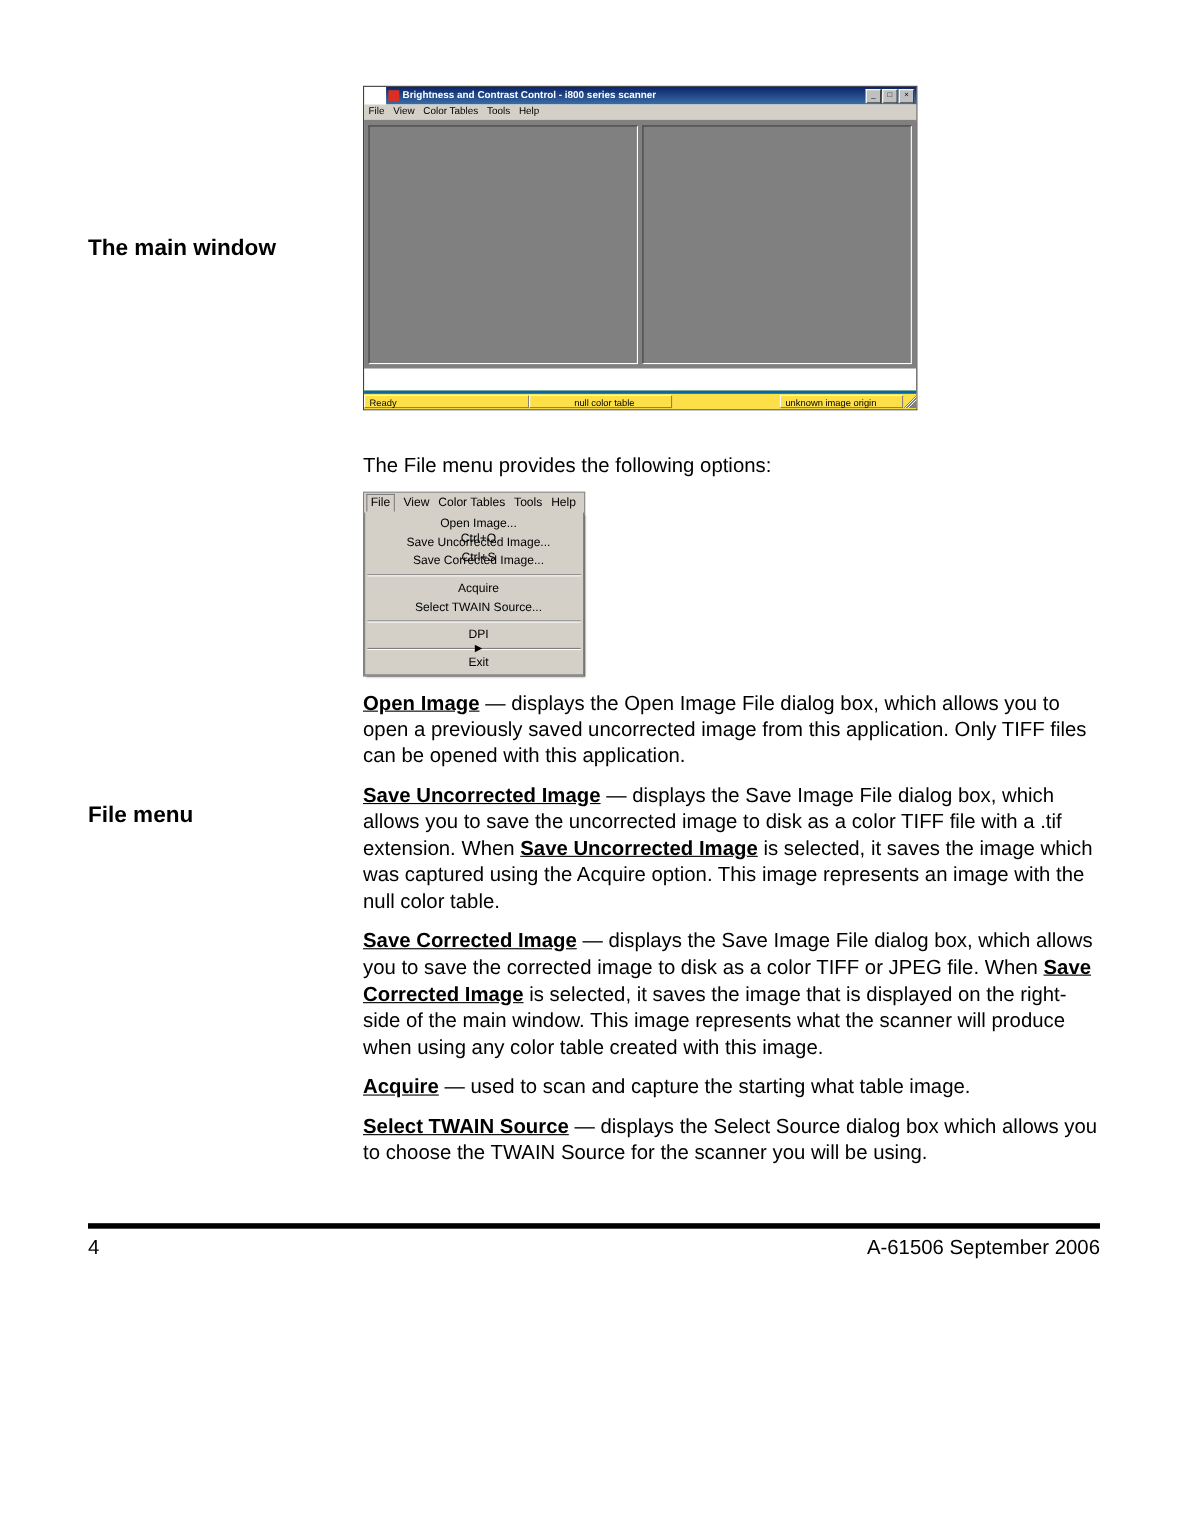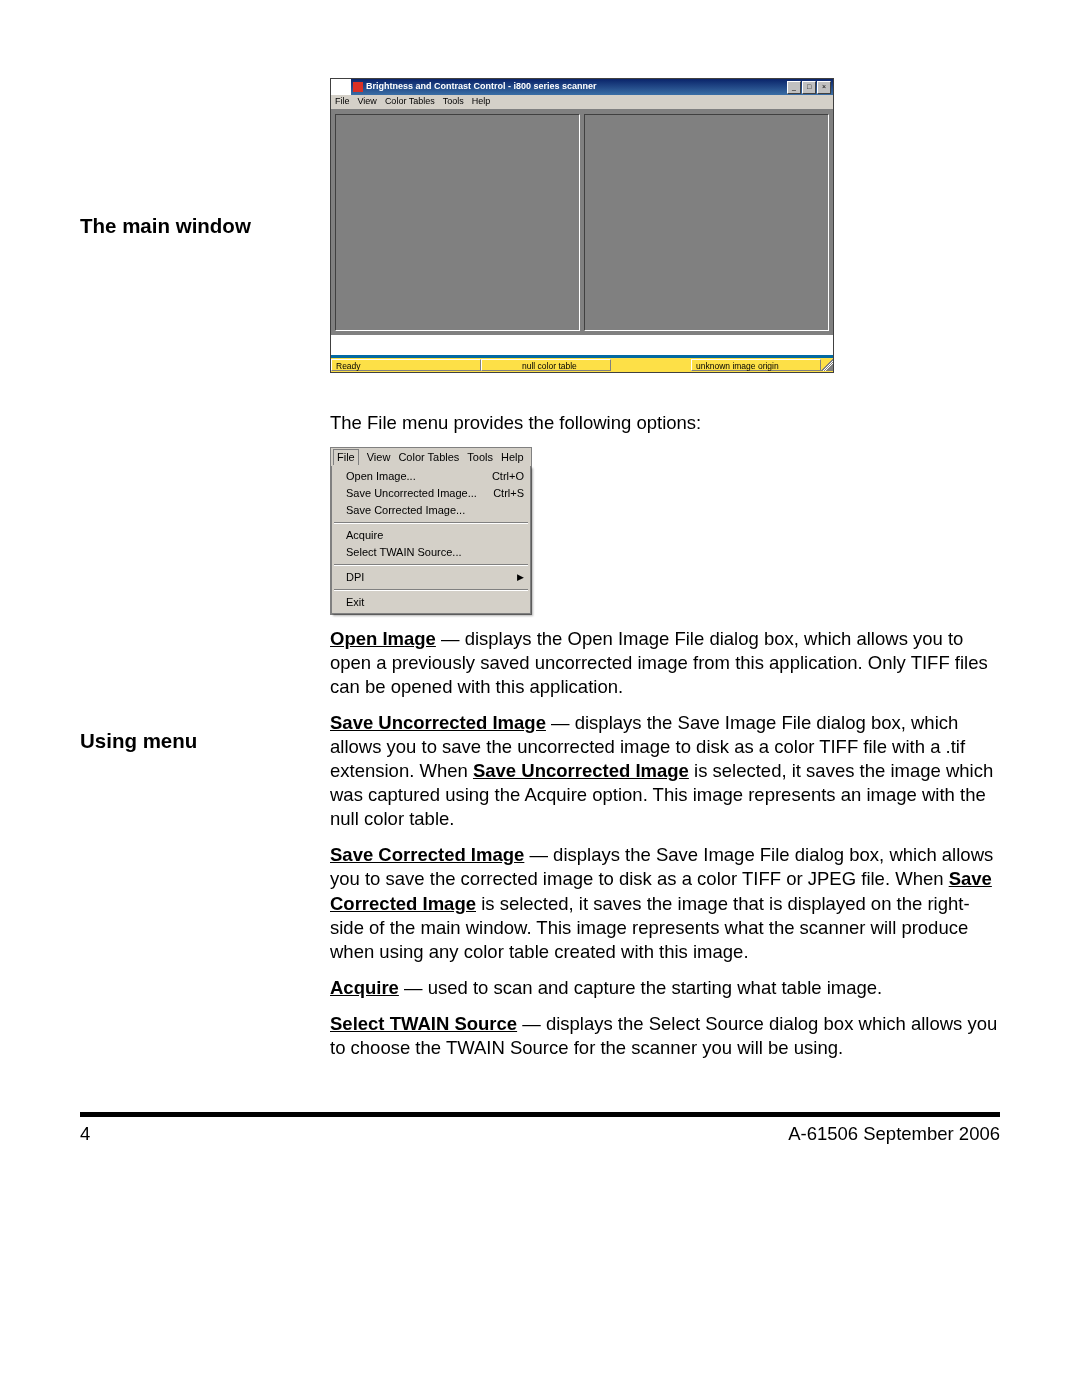--- a/index.html
+++ b/index.html
@@ -126,21 +126,21 @@
     border-top-color: #fff;
     border-left-color: #fff;
     padding: 0 4px;
     height: 12px;
     line-height: 12px;
     box-sizing: border-box;
   }
   .status-ready { width: 150px; }
   .status-color { width: 130px; text-align: left; padding-left: 40px; }
   .status-spacer { flex: 1; }
-  .status-origin { width: 130px; }
+  .status-origin { width: 112px; }
   .status-grip {
     width: 12px;
     height: 12px;
     background:
       linear-gradient(135deg, transparent 50%, #808080 50%, #808080 55%, #fff 55%, #fff 60%, #808080 60%, #808080 65%, #fff 65%, #fff 70%, #808080 70%);
   }
 
   
   .menu-shot {
     width: 200px;
@@ -176,20 +176,21 @@
     padding: 2px 0;
   }
   .dd-item {
     font-size: 11px;
     color: #000;
     padding: 1px 6px 1px 14px;
     display: flex;
     justify-content: space-between;
     height: 15px;
     align-items: center;
+    flex-direction: column;
   }
   .dd-sep {
     height: 0;
     border-top: 1px solid #808080;
     border-bottom: 1px solid #fff;
     margin: 1px 2px;
   }
   .submenu-arrow {
     font-size: 9px;
   }
@@ -245,21 +246,21 @@
           <div class="status-spacer"></div>
           <div class="status-cell status-origin">unknown image origin</div>
           <div class="status-grip"></div>
         </div>
       </div>
     </div>
   </div>
 
   <div class="row" style="margin-top:30px;">
     <div class="left-col">
-      <span class="section-heading">Using menu</span>
+      <span class="section-heading">File menu</span>
     </div>
     <div class="right-col">
       <p class="body-para">The File menu provides the following options:</p>
 
       <div class="menu-shot">
         <div class="menubar2">
           <span>File</span>
           <span>View</span>
           <span>Color Tables</span>
           <span>Tools</span>

